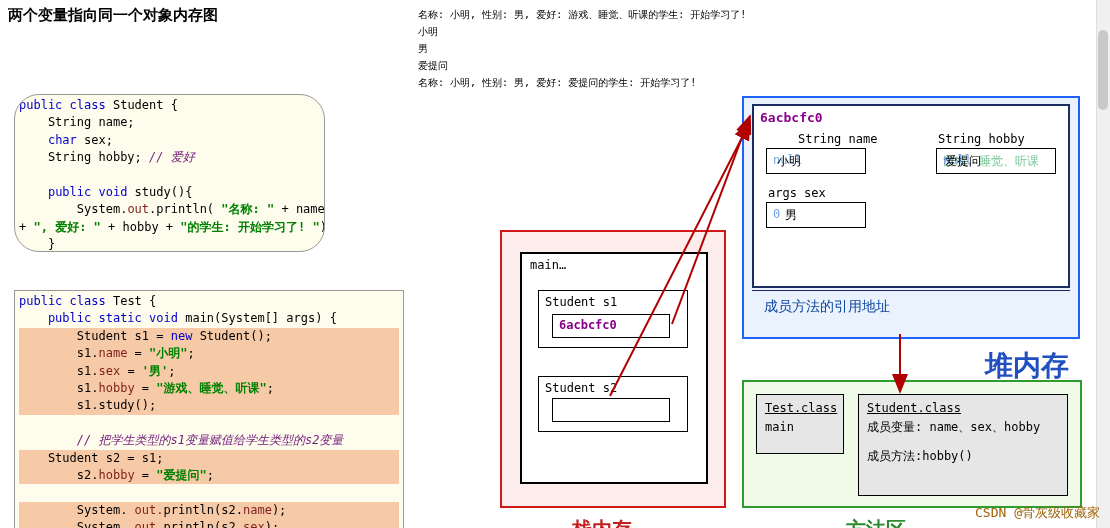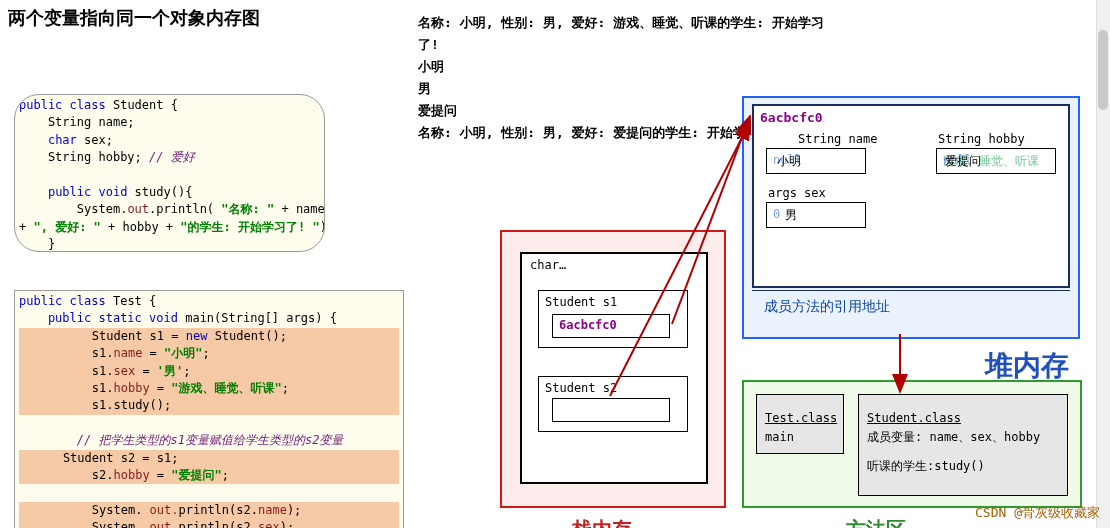--- a/index.html
+++ b/index.html
@@ -11,32 +11,32 @@
     font-family: Consolas, "Microsoft YaHei", monospace;
     font-size: 12px;
     background: #fff;
     color: #000;
     overflow: hidden;
   }
 
   .title {
     position: absolute;
     left: 8px; top: 6px;
-    font-size: 18px;
+    font-size: 15px;
     font-weight: 700;
     width: 280px;
     line-height: 1.3;
   }
 
   
   .console-out {
     position: absolute;
-    left: 418px; top: 12px;
-    font-size: 13px;
-    font-weight: 700;
+    left: 418px; top: 6px;
+    font-size: 10px;
+    font-weight: 400;
     line-height: 1.7;
     width: 410px;
   }
 
   
   .code-panel {
     position: absolute;
     background: #fdfced;
     border: 1px solid #999;
     font-family: Consolas, monospace;
@@ -45,21 +45,21 @@
     white-space: pre;
     padding: 2px 4px;
     overflow: hidden;
   }
   .code1 { left: 14px; top: 82px; width: 311px; height: 158px; border-radius: 25px; }
   .code2 { left: 14px; top: 278px; width: 390px; height: 248px; }
   .kw { color: #0000c8; }
   .field { color: #7f1d1d; }
   .str { color: #008000; font-weight: 700; }
   .comment { color: #701a75; font-style: italic; }
-  .peach-line { background: #f7caa7; display: inline-block; width: 100%; padding-left: 15px; }
+  .peach-line { background: #f7caa7; display: inline-block; width: 100%; }
 
   
   .heap {
     position: absolute;
     left: 742px; top: 96px;
     width: 338px; height: 243px;
     border: 2px solid #2060ff;
     background: #eaf2fe;
   }
   .heap-label {
@@ -173,21 +173,21 @@
   .method-area-label {
     position: absolute;
     left: 846px; top: 516px;
     font-size: 20px; font-weight: 700;
     color: #2e8a2e;
   }
   .class-box {
     position: absolute;
     border: 1px solid #000;
     background: #e6e6e6;
-    padding: 14px 8px;
+    padding: 4px 8px;
     font-family: Consolas, monospace;
     font-size: 12px;
     line-height: 1.6;
   }
   .test-class    { left: 756px; top: 394px; width: 88px; height: 60px; }
   .student-class { left: 858px; top: 394px; width: 210px; height: 102px; }
 
   
   .arrows { position: absolute; left:0; top:0; width:1110px; height:528px; pointer-events:none; }
 
@@ -231,21 +231,21 @@
     <span class="kw">char</span> sex;
     String hobby; <span class="comment">// 爱好</span>
 
     <span class="kw">public void</span> study(){
         System.<span class="field">out</span><span>.println( </span><span class="str">"名称: "</span><span> + name + </span><span class="str">", 性别: "</span> + sex
 + <span class="str">", 爱好: "</span><span> + hobby + </span><span class="str">"的学生: 开始学习了! "</span>);
     }
 }</pre>
 
 <pre class="code-panel code2"><span class="kw">public class</span><span> Test {</span>
-<span class="kw">    public static void</span><span> main(String[] args) {</span>
+<span class="kw">    public static void</span><span> main(System[] args) {</span>
 <span class="peach-line"><span>        Student s1 = </span><span class="kw">new</span><span> Student();</span></span>
 <span class="peach-line"><span>        s1.</span><span class="field">name</span><span> = </span><span class="str">"小明"</span><span>;</span></span>
 <span class="peach-line"><span>        s1.</span><span class="field">sex</span><span> = </span><span class="str">'男'</span><span>;</span></span>
 <span class="peach-line"><span>        s1.</span><span class="field">hobby</span><span> = </span><span class="str">"游戏、睡觉、听课"</span><span>;</span></span>
 <span class="peach-line"><span>        s1.study();</span></span>
 <span></span>
 <span class="comment">        // 把学生类型的s1变量赋值给学生类型的s2变量</span>
 <span class="peach-line"><span>    Student s2 = s1;</span></span>
 <span class="peach-line"><span>        s2.</span><span class="field">hobby</span><span> = </span><span class="str">"爱提问"</span><span>;</span></span>
 <span></span>
@@ -279,21 +279,21 @@
   <span class="layer overstrike1" style="opacity:.6">0</span>
   <span class="layer val-prime" style="left:18px">男</span>
 </div>
 
 <div class="method-ref"></div>
 <div class="method-ref-text">成员方法的引用地址</div>
 
 <div class="stack"></div>
 <div class="stack-label">栈内存</div>
 <div class="main-frame"></div>
-<div class="main-title">char…</div>
+<div class="main-title">main…</div>
 
 <div class="var-box-outer s1-box">
   <span>Student  s1</span>
 </div>
 <div class="var-addr-box addr1">6acbcfc0</div>
 
 <div class="var-box-outer s2-box">
   <span>Student  s2</span>
 </div>
 <div class="var-addr-box addr2"></div>
@@ -301,21 +301,21 @@
 <div class="method-area"></div>
 <div class="method-area-label">方法区</div>
 
 <div class="class-box test-class">
   <div style="text-decoration: underline;">Test.class</div>
   <div>main</div>
 </div>
 <div class="class-box student-class">
   <div style="text-decoration: underline;">Student.class</div>
   <div>成员变量: name、sex、hobby</div>
-  <div style="margin-top:10px">听课的学生:study()</div>
+  <div style="margin-top:10px">成员方法:hobby()</div>
 </div>
 
 <svg class="arrows">
   <defs>
     <marker id="ah" markerWidth="10" markerHeight="8" refX="9" refY="4" orient="auto">
       <path d="M0,0 L10,4 L0,8 z" fill="#b00000"></path>
     </marker>
   </defs>
 
   <line x1="672" y1="324" x2="750" y2="116" stroke="#b00000" stroke-width="2" marker-end="url(#ah)"></line>

